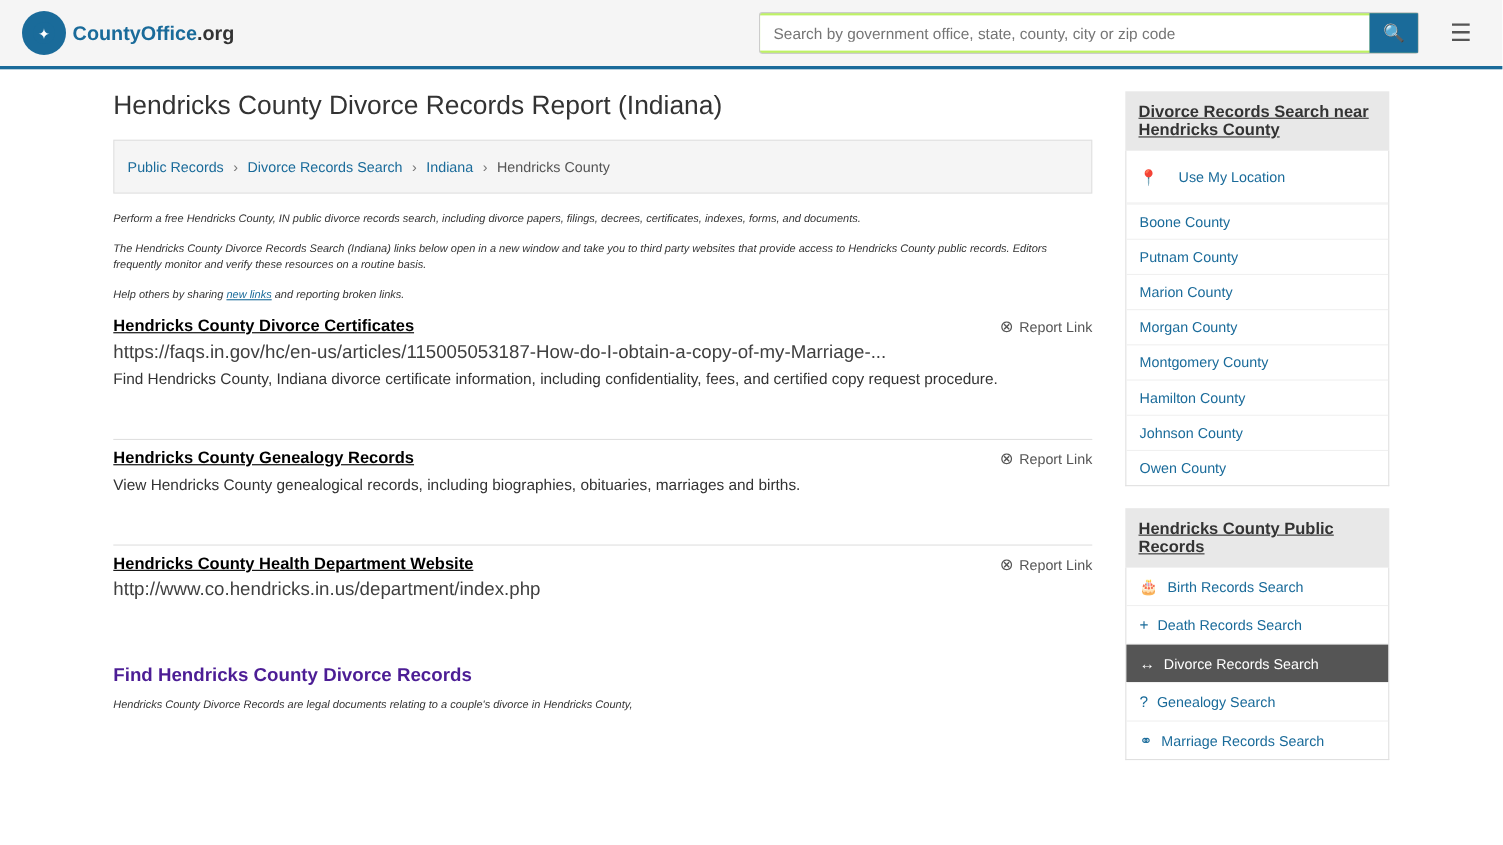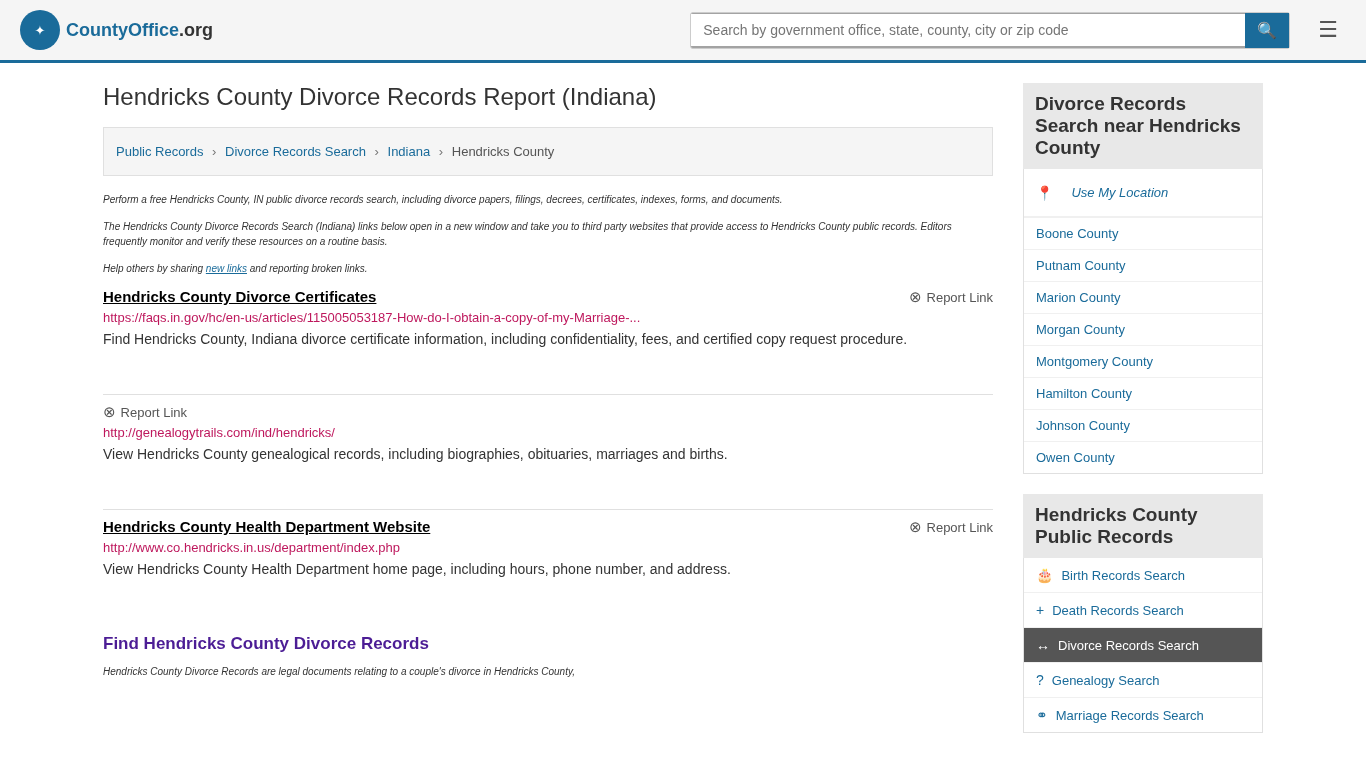--- a/index.html
+++ b/index.html
@@ -38,21 +38,21 @@
     }
     .logo-text span { color: #1a6b9a; }
     .search-bar-container {
       flex: 1;
       max-width: 600px;
       margin-left: auto;
       display: flex;
       align-items: center;
       border: 1px solid #ccc;
       border-radius: 3px;
-      background: #a3a3a3;
+      background: #bef264;
     }
     .search-input {
       flex: 1;
       border: none;
       outline: none;
       padding: 8px 12px;
       font-size: 14px;
       color: #999;
     }
     .search-btn {
@@ -145,22 +145,22 @@
       gap: 5px;
       font-size: 13px;
       color: #555;
       cursor: pointer;
       background: none;
       border: none;
       white-space: nowrap;
     }
     .report-icon { font-size: 15px; }
     .record-url {
-      color: #be185d;
-      font-size: 13px;
+      color: #404040;
+      font-size: 17px;
       margin-bottom: 4px;
       word-break: break-all;
     }
     .record-desc {
       font-size: 14px;
       color: #333;
       line-height: 1.5;
     }
 
     
@@ -172,24 +172,25 @@
       padding-top: 10px;
     }
 
     
     .sidebar-section {
       margin-bottom: 20px;
     }
     .sidebar-section-title {
       background: #e8e8e8;
       padding: 10px 12px;
-      font-size: 19px;
+      font-size: 15px;
       font-weight: bold;
       color: #333;
       margin-bottom: 0;
+      text-decoration: underline;
     }
     .sidebar-nearby-list {
       list-style: none;
       border: 1px solid #e0e0e0;
       border-top: none;
     }
     .sidebar-nearby-list li {
       border-bottom: 1px solid #f0f0f0;
     }
     .sidebar-nearby-list li:last-child { border-bottom: none; }
@@ -204,21 +205,20 @@
       display: flex;
       align-items: center;
       gap: 6px;
       padding: 8px 12px;
       border-bottom: 1px solid #f0f0f0;
     }
     .use-location-item a {
       color: #1a6b9a;
       text-decoration: none;
       font-size: 13px;
-      font-style: italic;
     }
     .location-pin { font-size: 14px; color: #333; }
 
     
     .sidebar-records-list {
       list-style: none;
       border: 1px solid #e0e0e0;
       border-top: none;
     }
     .sidebar-records-list li {
@@ -297,39 +297,38 @@
         <span class="report-icon">⊗</span>
         <span>Report Link</span>
       </button>
     </div>
     <div class="record-url">https://faqs.in.gov/hc/en-us/articles/115005053187-How-do-I-obtain-a-copy-of-my-Marriage-...</div>
     <div class="record-desc">Find Hendricks County, Indiana divorce certificate information, including confidentiality, fees, and certified copy request procedure.</div>
   </div>
         <hr class="divider-line">
         <div class="record-entry">
     <div class="record-entry-header">
+      <a class="record-title" href="#">Hendricks County Genealogy Records</a>
       <button class="report-link-btn">
         <span class="report-icon">⊗</span>
         <span>Report Link</span>
       </button>
     </div>
-    <div class="record-url">http://genealogytrails.com/ind/hendricks/</div>
     <div class="record-desc">View Hendricks County genealogical records, including biographies, obituaries, marriages and births.</div>
   </div>
         <hr class="divider-line">
         <div class="record-entry">
     <div class="record-entry-header">
       <a class="record-title" href="#">Hendricks County Health Department Website</a>
       <button class="report-link-btn">
         <span class="report-icon">⊗</span>
         <span>Report Link</span>
       </button>
     </div>
     <div class="record-url">http://www.co.hendricks.in.us/department/index.php</div>
-    <div class="record-desc">View Hendricks County Health Department home page, including hours, phone number, and address.</div>
   </div>
       </div>
 
     <h2 class="section-heading">Find Hendricks County Divorce Records</h2>
     <p class="desc-para">Hendricks County Divorce Records are legal documents relating to a couple's divorce in Hendricks County,</p>
   </div>
 
   <aside class="sidebar">
 
     <div class="sidebar-section">

